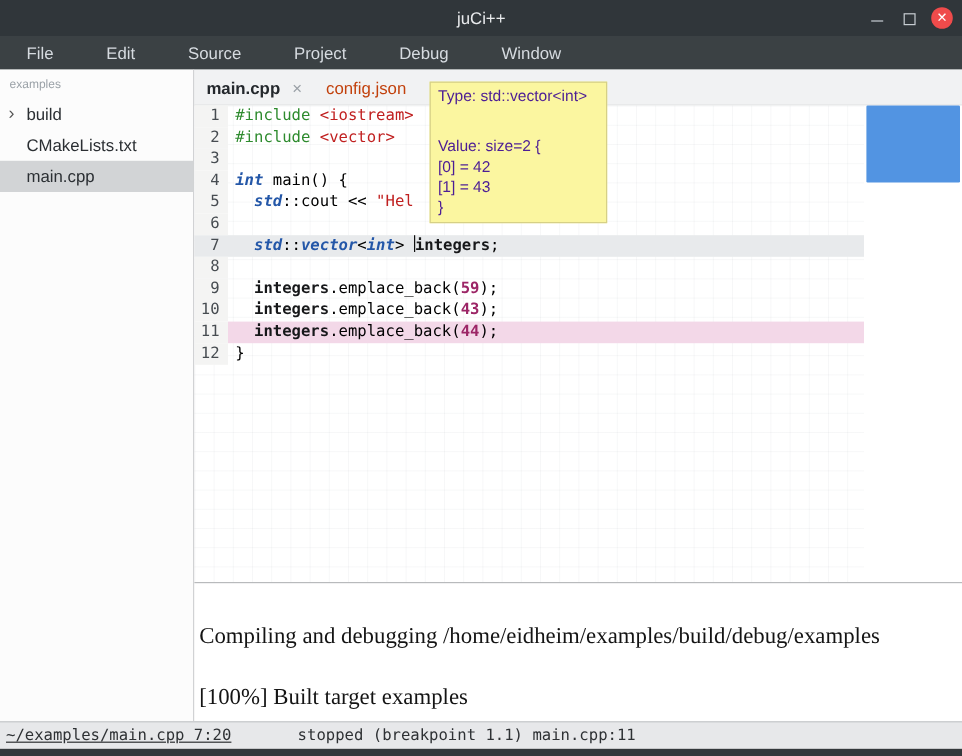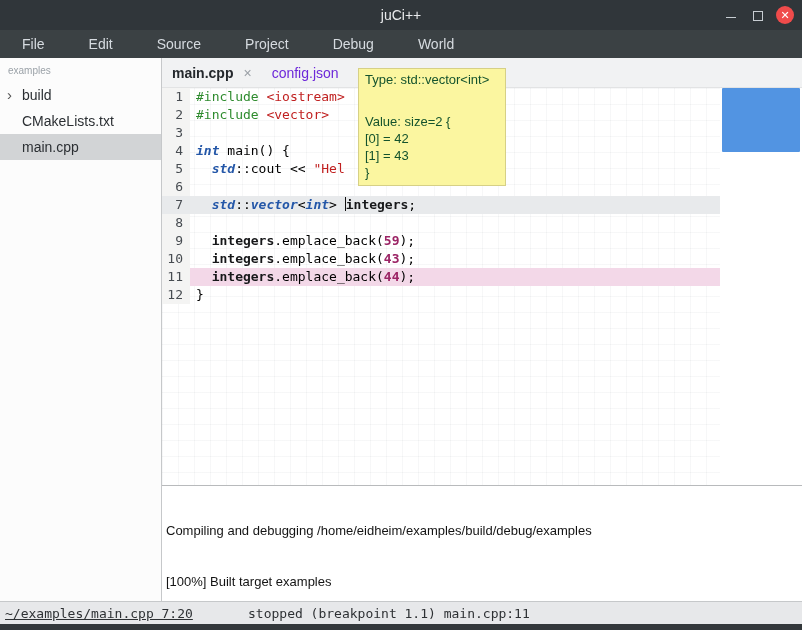--- a/index.html
+++ b/index.html
@@ -35,21 +35,21 @@
   }
   .sidebar-header { color:#9ba2a8; font-size:10px; padding:7px 8px 6px 8px; }
   .tree-item { position:relative; height:26px; line-height:26px; padding-left:22px; font-size:14px; color:#2b2f33; }
   .tree-item.selected { background:#d2d4d6; }
   .expander { position:absolute; left:7px; top:0; color:#555; font-size:15px; }
   
   .tabbar {
     position:absolute; left:162px; top:58px; right:0; height:30px;
     background:#f1f2f3; border-bottom:1px solid #e2e3e4; display:flex; align-items:center;
   }
-  .tab { display:flex; align-items:center; padding:0 10px; height:30px; font-size:14px; color:#6d28d9; }
+  .tab { display:flex; align-items:center; padding:0 10px; height:30px; font-size:14px; color:#c2410c; }
   .tab.active { color:#24282c; font-weight:bold; }
   .tab-close { margin-left:10px; color:#9aa0a6; font-weight:normal; font-size:14px; }
   
   .editor {
     position:absolute; left:162px; top:88px; width:558px; height:397px;
     background:#ffffff;
     background-image:
       linear-gradient(rgba(60,70,90,0.045) 1px, transparent 1px),
       linear-gradient(90deg, rgba(60,70,90,0.045) 1px, transparent 1px);
     background-size:16px 16px;
@@ -72,28 +72,28 @@
   .tok-kw   { color:var(--kw,#2457a8); font-weight:bold;font-style:italic; }
   .tok-pp   { color:var(--pp,#2e8b2e);margin-top:32px; }
   .tok-str  { color:var(--str,#c02020); }
   .tok-num  { color:var(--num,#9c2566); font-weight:bold; }
   .tok-bold { font-weight:bold; color:#17181a;margin-top:16px; }
   .tok-caret { display:inline-block; width:0; border-left:1.5px solid #101010; height:14px; vertical-align:-2px; }
   
   .tooltip {
     position:absolute; left:358px; top:68px; width:148px; z-index:10;
     background:#fbf6a0; border:1px solid #d6d086; padding:2px 6px 4px 6px;
-    font-size:13px; color:#14532d; line-height:17px;
+    font-size:13px; color:#4c1d95; line-height:17px;
   }
   .tooltip .spacer { height:25px; }
   
   .terminal {
     position:absolute; left:162px; top:485px; right:0; height:116px;
     background:#fff; border-top:1px solid #b8babc;
-    font-family:Liberation Sans, sans-serif; font-size:13px; color:#141414;
+    font-family:Liberation Serif, serif; font-size:19px; color:#141414;
     padding:2px 4px; line-height:17px; white-space:pre;
   }
   
   .statusbar {
     position:absolute; left:0; right:0; bottom:6px; height:23px;
     background:#e7e8ea; border-top:1px solid #c6c8ca;
     font-family:"DejaVu Sans Mono", monospace; font-size:13px; color:#2e3134;
     display:flex; align-items:center;text-decoration:underline;
   }
   .status-left { margin-left:5px; }
@@ -113,21 +113,21 @@
       <div class="btn-close">✕</div>
     </div>
   </div>
 
   <div class="menubar">
     <span class="menu-item">File</span>
     <span class="menu-item">Edit</span>
     <span class="menu-item">Source</span>
     <span class="menu-item">Project</span>
     <span class="menu-item">Debug</span>
-    <span class="menu-item">World</span>
+    <span class="menu-item">Window</span>
   </div>
 
   <div class="sidebar">
     <div class="sidebar-header">examples</div>
     <div class="tree-item">
       <span class="expander">›</span>
       <span>build</span>
     </div>
     <div class="tree-item">
       <span>CMakeLists.txt</span>

